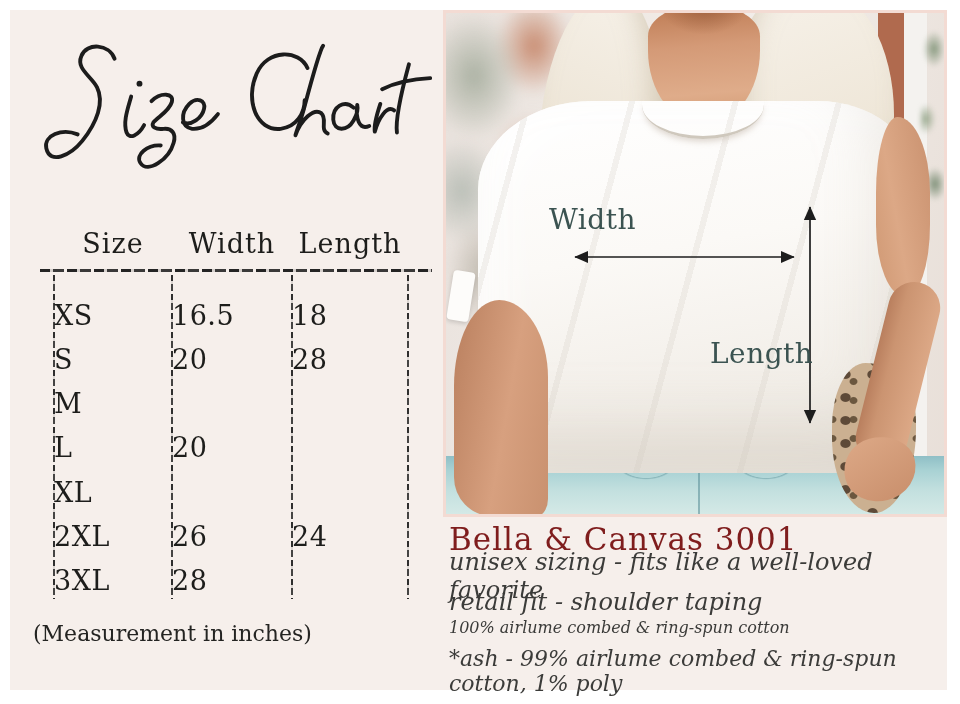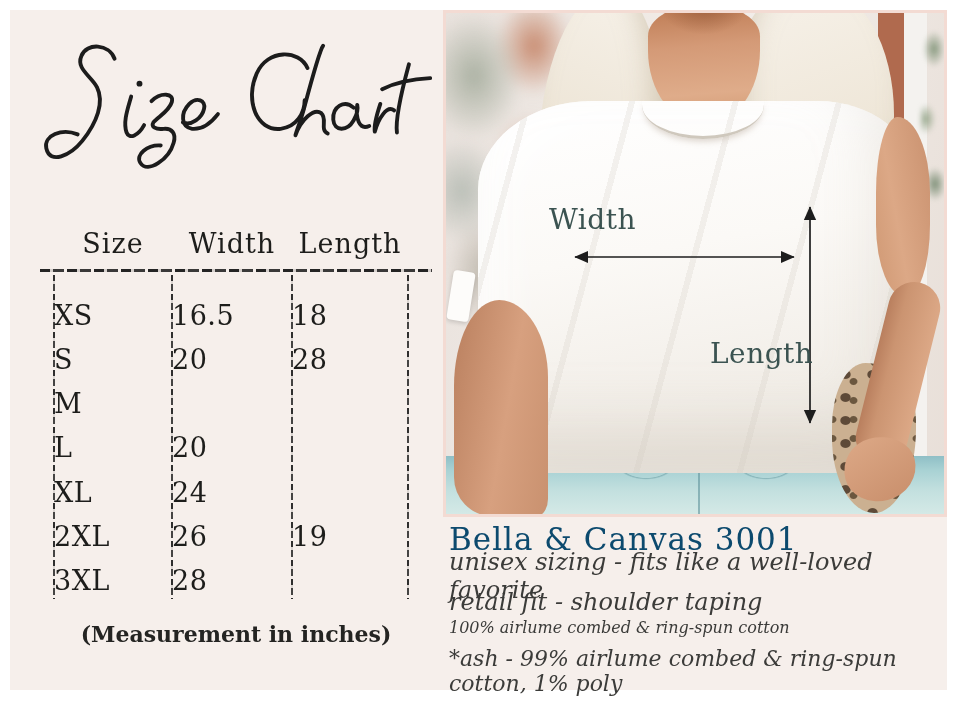--- a/index.html
+++ b/index.html
@@ -18,21 +18,21 @@
   .thead{position:absolute;left:54px;top:228px;width:354px;height:40px;display:grid;grid-template-columns:118px 120px 116px;}
   .thead span{text-align:center;font-size:27px;letter-spacing:1px;}
   .hline{position:absolute;left:40px;top:269px;width:392px;height:2.5px;
     background:repeating-linear-gradient(to right, rgba(25,25,25,.95) 0 10px, rgba(25,25,25,.15) 10px 13px, rgba(25,25,25,.85) 13px 24px, rgba(25,25,25,0) 24px 27px);}
   .vline{position:absolute;top:275px;height:324px;width:2px;
     background:repeating-linear-gradient(to bottom, rgba(25,25,25,.9) 0 6px, rgba(25,25,25,.12) 6px 9px, rgba(25,25,25,.8) 9px 16px, rgba(25,25,25,0) 16px 19px);}
   .v1{left:53px;} .v2{left:171px;} .v3{left:291px;} .v4{left:407px;}
   .tbody{position:absolute;left:54px;top:293px;width:354px;height:310px;display:grid;grid-template-rows:repeat(7,1fr);}
   .trow{display:grid;grid-template-columns:118px 120px 116px;align-items:center;}
   .trow span{font-size:27px;letter-spacing:.5px;}
-  .caption{position:absolute;left:40px;top:621px;width:392px;text-align:center;font-size:22px;color:#242422;font-weight:bold;}
+  .caption{position:absolute;left:33px;top:621px;width:392px;text-align:left;font-size:22px;color:#242422;}
 
   
   .photo{position:absolute;left:443px;top:10px;width:504px;height:507px;border:3px solid #f3dbd3;overflow:hidden;background:#ebe6e1;}
   .photo > div{position:absolute;}
   .wall{inset:0;background:linear-gradient(100deg,#e9e2dd 0%,#efe9e4 30%,#f2ede9 55%,#e8dfd8 100%);z-index:0;}
   .door-frame{right:17px;top:0;bottom:0;width:26px;background:#f4f2ef;box-shadow:-3px 0 5px rgba(0,0,0,.07);z-index:1;}
   .curtain{right:40px;top:0;bottom:0;width:26px;z-index:1;
     background:repeating-linear-gradient(to right,#a25c40 0 2px,#c6836а 0,#c98a6d 2px 5px,#b16а4c 0,#b16a4c 5px 7px);
     background-color:#b06а4e;background-color:#b06a4e;filter:blur(.4px);}
   .greenery{right:0;top:6px;width:24px;height:200px;z-index:2;filter:blur(2px);
@@ -90,21 +90,21 @@
     background-color:#cbb091;
     background-image:radial-gradient(#5e4a38 24%,transparent 30%),radial-gradient(#6b573f 22%,transparent 30%);
     background-size:27px 23px,21px 19px;background-position:0 0,11px 9px;
     border-radius:40% 60% 50% 50% / 42% 38% 56% 50%;}
   .annot{position:absolute;left:0;top:0;z-index:20;}
   .m-label{position:absolute;z-index:21;font-size:28px;color:#3b5351;letter-spacing:.5px;}
   .width-label{left:103px;top:190px;}
   .length-label{left:264px;top:324px;}
 
   
-  .prod-name{position:absolute;left:449px;top:521px;font-size:31px;letter-spacing:1px;color:#0c4a6e;}
+  .prod-name{position:absolute;left:449px;top:521px;font-size:31px;letter-spacing:1px;color:#7f1d1d;}
   .prod-line{position:absolute;left:449px;font-style:italic;color:#3b3b39;}
   .t1{top:548px;font-size:24px;}
   .t2{top:588px;font-size:24px;}
   .m1{top:618px;font-size:16px;}
   .m2{top:646px;font-size:22px;}
 </style>
 </head>
 <body>
 
 <div class="board">
@@ -148,26 +148,25 @@
     </div>
     <div class="trow">
       <span>M</span>
     </div>
     <div class="trow">
       <span>L</span>
       <span>20</span>
     </div>
     <div class="trow">
       <span>XL</span>
-      <span>24</span>
     </div>
     <div class="trow">
       <span>2XL</span>
       <span>26</span>
-      <span>19</span>
+      <span>24</span>
     </div>
     <div class="trow">
       <span>3XL</span>
       <span>28</span>
     </div>
   </div>
   <div class="caption">(Measurement in inches)</div>
 
   <div class="photo">
     <div class="wall"></div>

